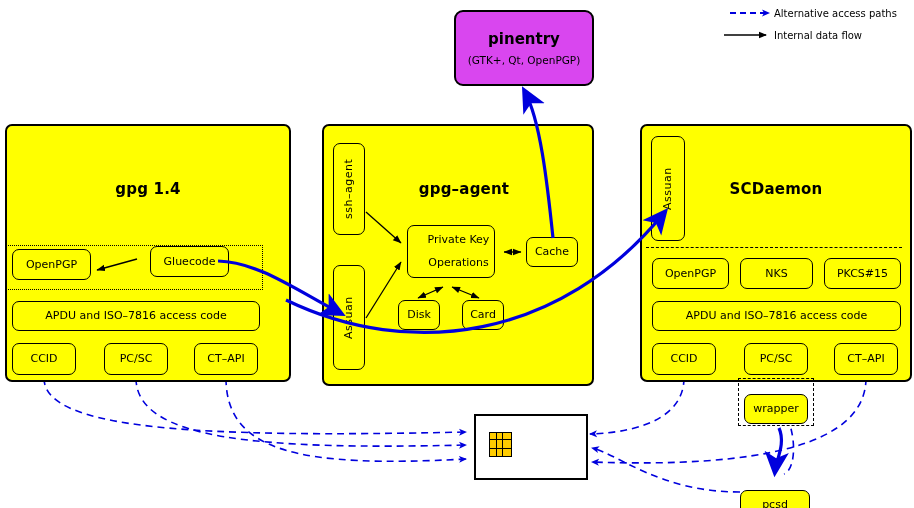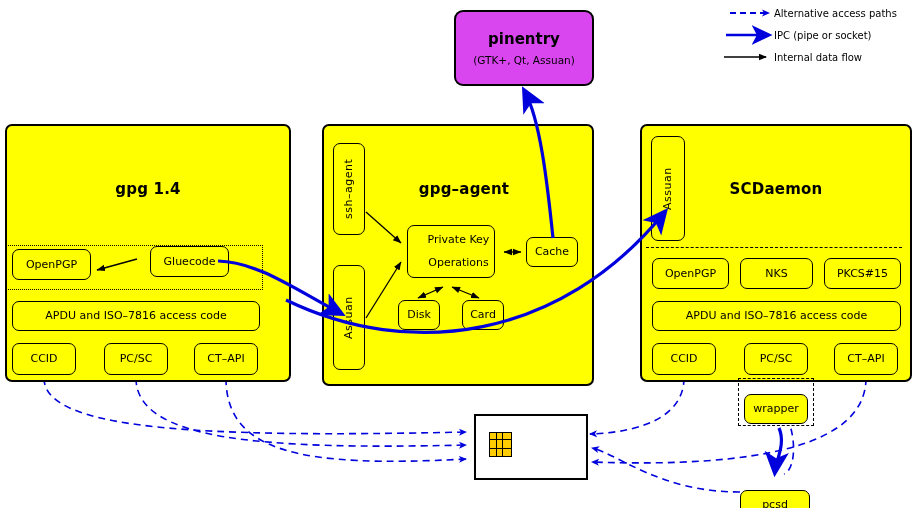--- a/index.html
+++ b/index.html
@@ -297,21 +297,21 @@
   </div>
   <div class="mod" style="left:744px; top:343px; width:64px; height:32px;">
     <span>PC/SC</span>
   </div>
   <div class="mod" style="left:834px; top:343px; width:64px; height:32px;">
     <span>CT–API</span>
   </div>
 
   <div id="pinentry-box" style="left:454px; top:10px; width:136px; height:72px;">
     <div id="pinentry-title">pinentry</div>
-    <div id="pinentry-sub">(GTK+, Qt, Assuan)</div>
+    <div id="pinentry-sub">(GTK+, Qt, OpenPGP)</div>
   </div>
 
   <div class="dashregion" style="left:738px; top:378px; width:76px; height:48px;"></div>
   <div class="mod" style="left:744px; top:394px; width:64px; height:30px;">
     <span>wrapper</span>
   </div>
 
   <div class="mod" style="left:740px; top:490px; width:70px; height:30px;text-align:center;">
     <span>pcsd</span>
   </div>
@@ -376,31 +376,20 @@
         <defs>
           <marker id="lg-dash-mk" markerWidth="9" markerHeight="9" refX="6" refY="4.5" orient="auto" markerUnits="userSpaceOnUse">
             <path d="M0,1 L8,4.5 L0,8 L2,4.5 z" fill="#0000dd"></path>
           </marker>
         </defs>
         <path d="M28,11 L66,11" stroke="#0000dd" stroke-width="1.8" stroke-dasharray="6,4" fill="none" marker-end="url(#lg-dash-mk)"></path>
       </svg>
       <span class="legend-label">Alternative access paths</span>
     </div>
 
-    <div class="legend-row">
-      <svg class="legend-sample" viewBox="0 0 72 22" xmlns="http://www.w3.org/2000/svg">
-        <defs>
-          <marker id="lg-thick-mk" markerWidth="9" markerHeight="9" refX="5.5" refY="4.2" orient="auto" markerUnits="strokeWidth">
-            <path d="M0,0.4 L8,4.2 L0,8 L2,4.2 z" fill="#0000dd"></path>
-          </marker>
-        </defs>
-        <path d="M24,11 L64,11" stroke="#0000dd" stroke-width="2.6" fill="none" marker-end="url(#lg-thick-mk)"></path>
-      </svg>
-      <span class="legend-label">IPC (pipe or socket)</span>
-    </div>
 
     <div class="legend-row">
       <svg class="legend-sample" viewBox="0 0 72 22" xmlns="http://www.w3.org/2000/svg">
         <defs>
           <marker id="lg-black-mk" markerWidth="10" markerHeight="10" refX="7" refY="4.5" orient="auto" markerUnits="userSpaceOnUse">
             <path d="M0,1.2 L8,4.5 L0,7.8 z" fill="#000000"></path>
           </marker>
         </defs>
         <path d="M22,11 L64,11" stroke="#000000" stroke-width="1.3" fill="none" marker-end="url(#lg-black-mk)"></path>
       </svg>

